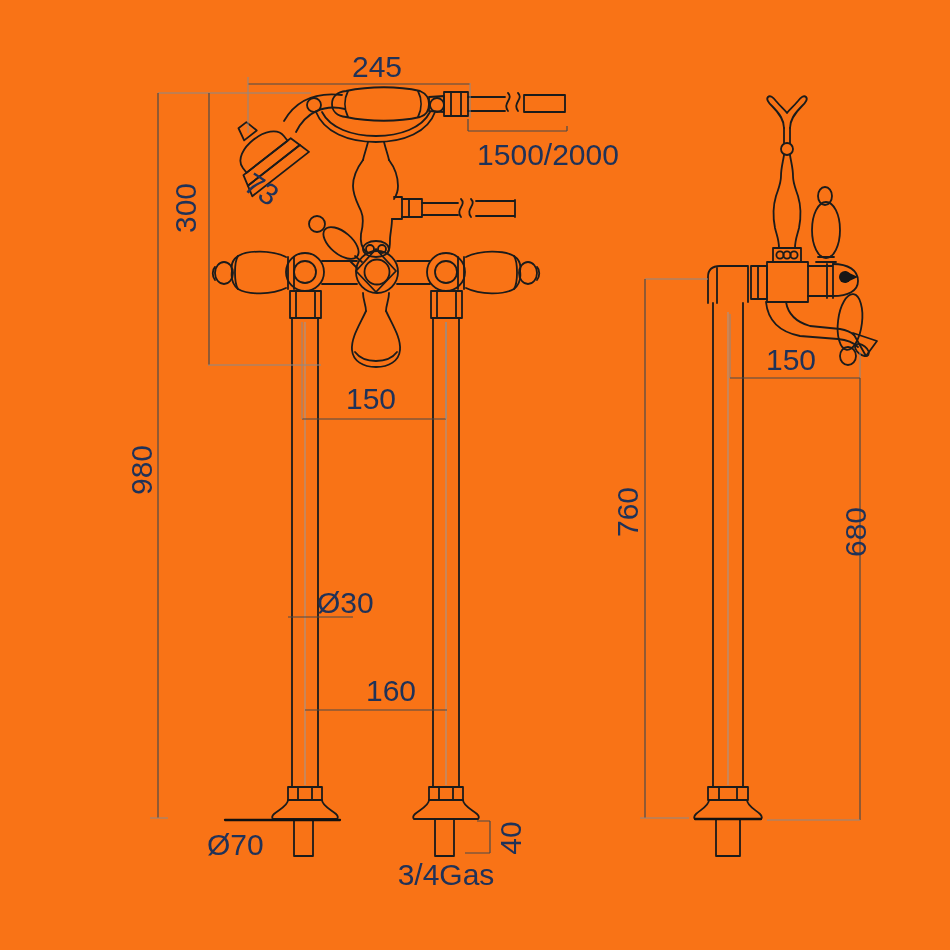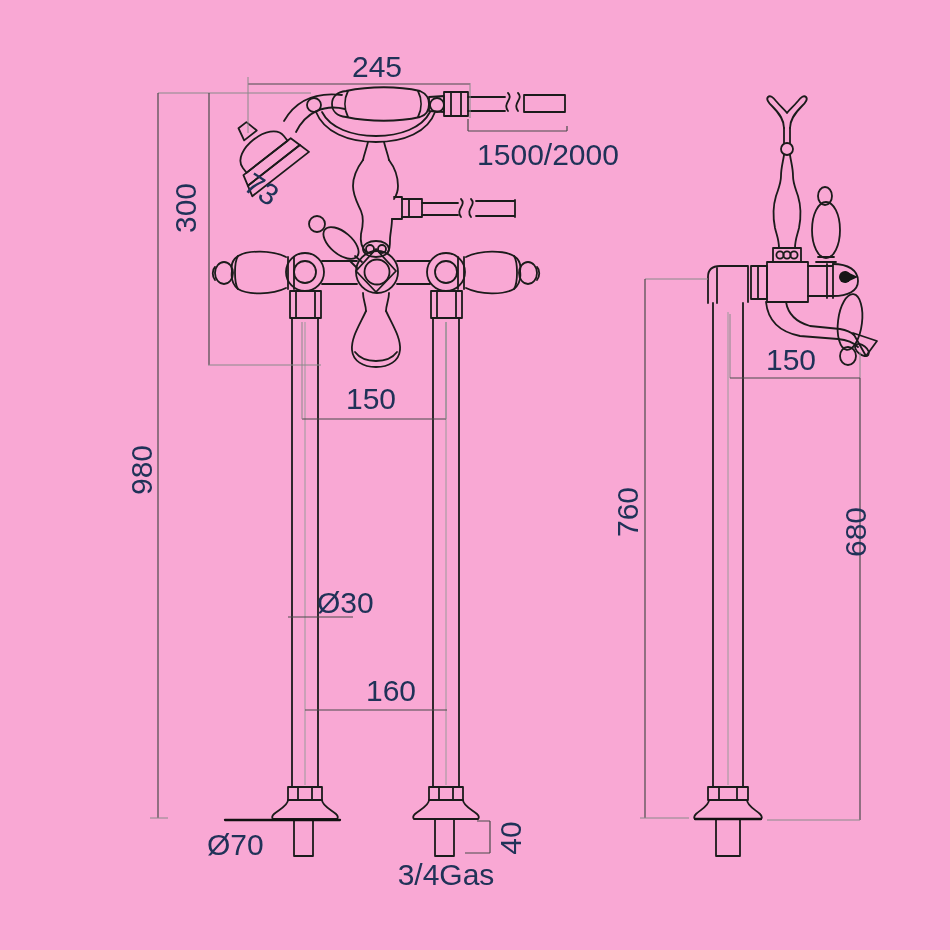--- a/index.html
+++ b/index.html
@@ -1,19 +1,19 @@
 <!DOCTYPE html>
 <html><head>
 <meta charset="utf-8">
 <style>
   html,body{margin:0;padding:0;background:#ffffff;}
   .canvas{
     position:relative;
     width:950px;height:950px;
-    background:#f9a8d4;
+    background:#f97316;
     font-family:"Liberation Sans", sans-serif;
     overflow:hidden;
   }
   svg{display:block}
   .ln{fill:none;stroke:#1b1b1b;stroke-width:1.8;stroke-linecap:round;stroke-linejoin:round;}
   .lnb{fill:none;stroke:#111;stroke-width:2.3;stroke-linecap:round;stroke-linejoin:round;}
   .dim{fill:none;stroke:#4a4a4a;stroke-width:1.2;stroke-linecap:butt;}
   .ext{fill:none;stroke:#8a8a8a;stroke-width:1;stroke-linecap:butt;}
   .cl{fill:none;stroke:#9a9a9a;stroke-width:1;}
   text.d{

